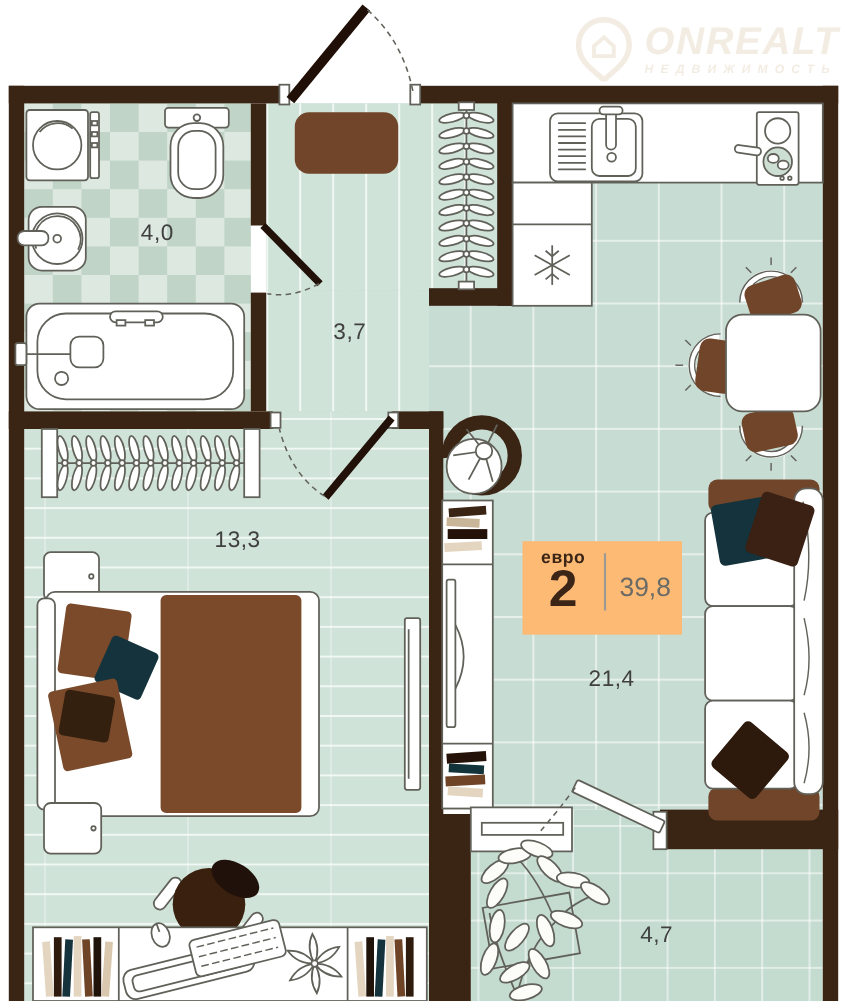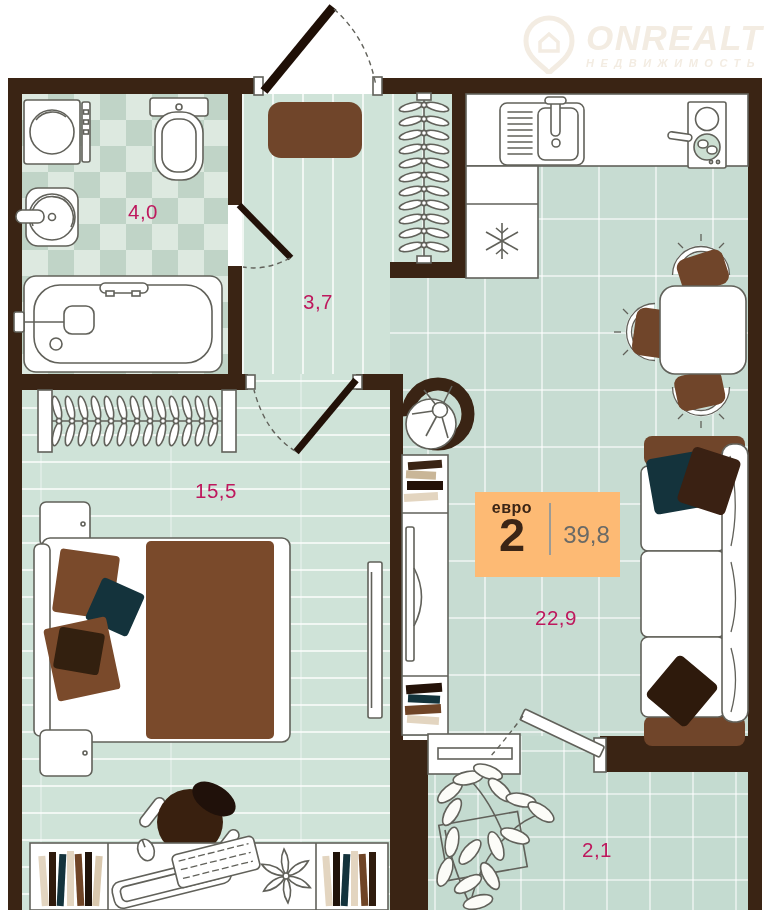--- a/index.html
+++ b/index.html
@@ -19,21 +19,21 @@
     background-image:repeating-conic-gradient(#c0d4c7 0% 25%,#dde9e0 25% 50%);
     background-size:52px 52px;}
   .f-plkv{background-color:#cfe3d8;
     background-image:linear-gradient(90deg,rgba(255,255,255,.7) 2px,transparent 2px);
     background-size:30px 100%;}
   .f-plkh{background-color:#cfe3d8;
     background-image:linear-gradient(rgba(255,255,255,.7) 2px,transparent 2px),
                      linear-gradient(90deg,rgba(255,255,255,.3) 2px,transparent 2px);
     background-size:100% 27px,130px 100%;background-position:0 6px,18px 0;}
   .plan-svg{position:absolute;left:0;top:0;}
-  .lbl{position:absolute;color:#be185d;font-size:20.5px;font-weight:500;
+  .lbl{position:absolute;color:#404040;font-size:20.5px;font-weight:500;
        letter-spacing:.5px;text-align:center;}
   .badge{position:absolute;left:475px;top:492px;width:145px;height:85px;background:#fdba74;}
   .badge .tl{position:absolute;left:0;top:7px;width:74px;text-align:center;
              font-size:16px;font-weight:800;color:#3b2516;letter-spacing:.5px;}
   .badge .tn{position:absolute;left:0;top:18px;width:74px;text-align:center;
              font-size:47px;font-weight:800;color:#3b2516;line-height:1.05;}
   .badge .dv{position:absolute;left:74px;top:11px;width:2px;height:52px;background:#9b9b96;}
   .badge .ar{position:absolute;left:78px;top:0;right:0;bottom:0;display:flex;
              align-items:center;justify-content:center;font-size:24px;color:#6a6a66;}
   .logo{position:absolute;left:522px;top:12px;width:246px;height:64px;display:flex;
@@ -387,23 +387,23 @@
         <path d="M0,0 Q-8,-14 -2,-27 Q6,-14 0,0" transform="rotate(180)"></path>
         <path d="M0,0 Q-8,-14 -2,-27 Q6,-14 0,0" transform="rotate(240)"></path>
         <path d="M0,0 Q-8,-14 -2,-27 Q6,-14 0,0" transform="rotate(300)"></path>
         <circle cx="0" cy="0" r="3"></circle>
       </g>
     </g>
   </svg>
 
   <div class="lbl" style="left:113px;top:200px;width:60px;">4,0</div>
   <div class="lbl" style="left:288px;top:290px;width:60px;">3,7</div>
-  <div class="lbl" style="left:176px;top:479px;width:80px;">15,5</div>
-  <div class="lbl" style="left:516px;top:606px;width:80px;">22,9</div>
-  <div class="lbl" style="left:567px;top:838px;width:60px;">2,1</div>
+  <div class="lbl" style="left:176px;top:479px;width:80px;">13,3</div>
+  <div class="lbl" style="left:516px;top:606px;width:80px;">21,4</div>
+  <div class="lbl" style="left:567px;top:838px;width:60px;">4,7</div>
 
   <div class="badge">
     <div class="tl">евро</div>
     <div class="tn">2</div>
     <div class="dv"></div>
     <div class="ar">39,8</div>
   </div>
 
 </div>
 

